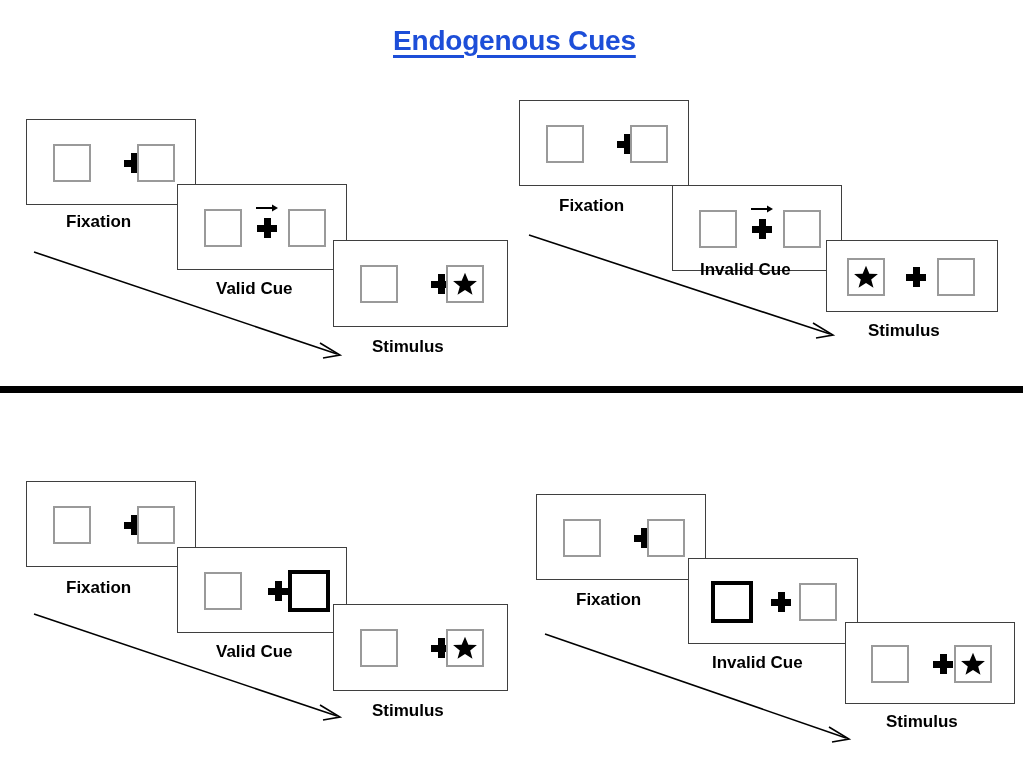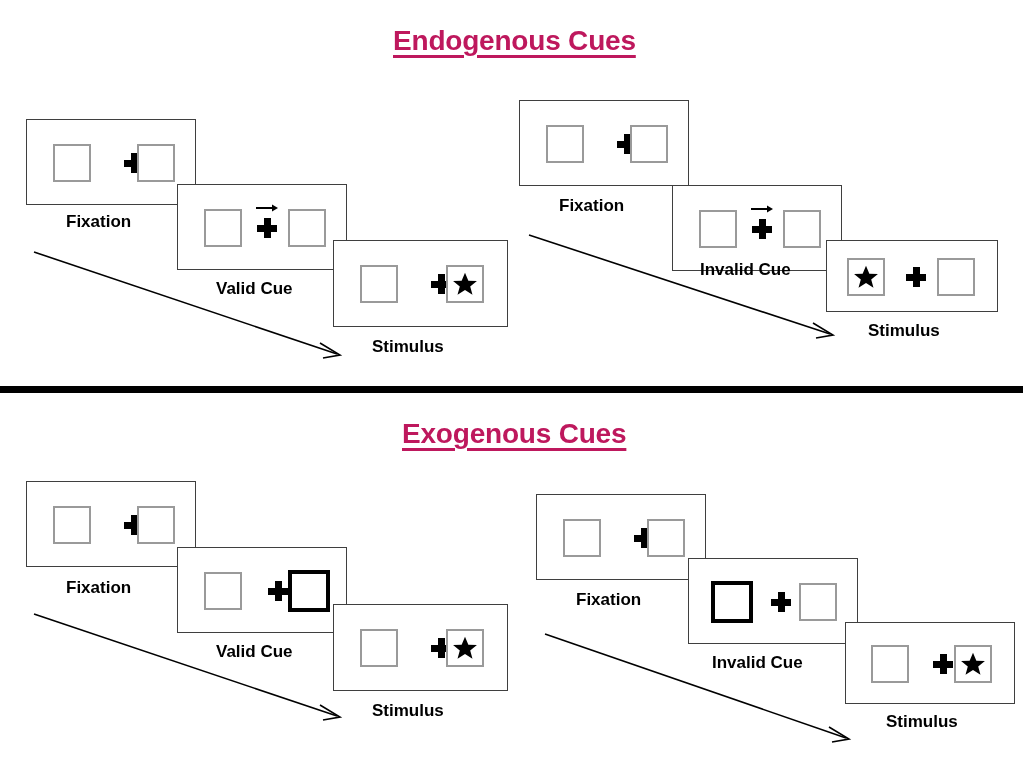--- a/index.html
+++ b/index.html
@@ -18,21 +18,21 @@
     height: 767px;
     background: #ffffff;
     overflow: hidden;
   }
 
   
   .section-title {
     position: absolute;
     font-size: 28px;
     font-weight: bold;
-    color: #be185d;
+    color: #1d4ed8;
     text-decoration: underline;
     text-underline-offset: 5px;
     text-decoration-thickness: 3px;
     white-space: nowrap;
     letter-spacing: -0.2px;
   }
 
   
   .divider {
     position: absolute;
@@ -222,21 +222,20 @@
         <div class="bar-h"></div>
           <div class="bar-v"></div>
       </div>
       <div class="box" style="left:110px; top:17px; width:38px; height:38px;"></div>
     </div>
   </div>
   <div class="caption" style="left:868px; top:321px;">Stimulus</div>
 
   <div class="divider" style="left:0px; top:386px; width:1023px; height:7px;"></div>
 
-  <div class="section-title" style="left:402px; top:418px;">Exogenous Cues</div>
 
   <svg class="flow-arrow" style="left:32px; top:610px; width:320px; height:115px;" viewBox="0 0 320 115">
     <line x1="2" y1="4" x2="305" y2="106" stroke="#000" stroke-width="1.6"></line>
     <polyline points="288,95 308,107 291,110" fill="none" stroke="#000" stroke-width="1.6"></polyline>
   </svg>
 
   <div class="panel" style="left:26px; top:481px; width:170px; height:86px;">
     <div class="panel-inner">
       <div class="box" style="left:26px; top:24px; width:38px; height:38px;"></div>
       <div class="plus" style="left:97px; top:33px;">

